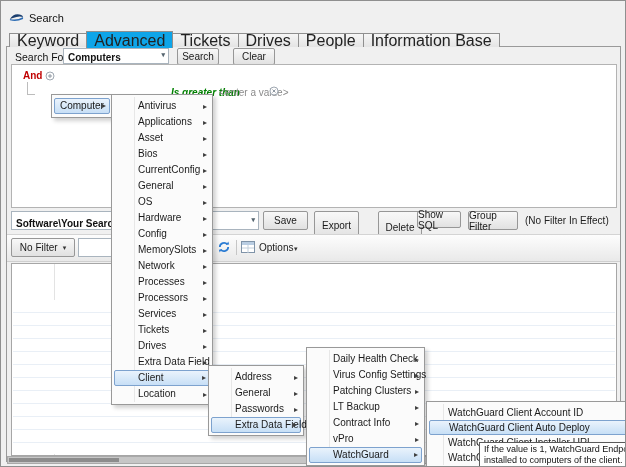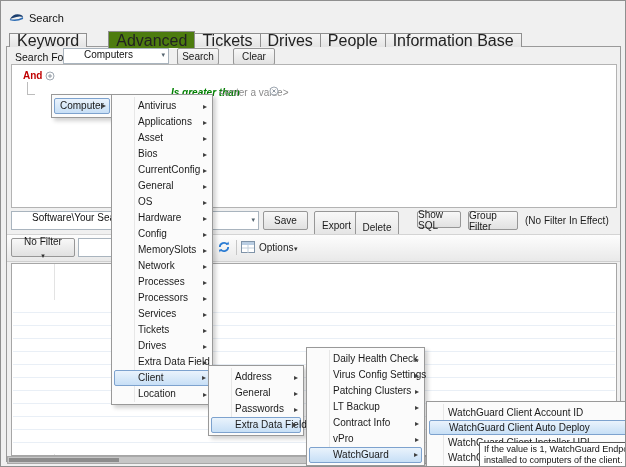--- a/index.html
+++ b/index.html
@@ -14,27 +14,27 @@
   .abs { position: absolute; }
 
   
   .title-bar { position:absolute; left:8px; top:11px; display:flex; align-items:center; gap:5px; }
   .title-text { font-size:11px; color:#111; }
 
   
   .tabs { position:absolute; left:8px; top:29px; display:flex; align-items:flex-end; height:17px; z-index:3; }
   .tab { height:14px; line-height:14px; padding:0 7px; font-size:16px; color:#222;
          background:linear-gradient(#f6f6f6,#e4e4e4); border:1px solid #8f8f8f; border-bottom:none; margin-right:-1px; }
-  .tab.selected { height:17px; line-height:17px; background:#4d7c0f; position:relative; z-index:4; margin-bottom:-1px;margin-left:22px; }
+  .tab.selected { height:17px; line-height:17px; background:#0ea5e9; position:relative; z-index:4; margin-bottom:-1px; }
 
   .tab-page { position:absolute; left:5px; top:45px; width:615px; height:416px; border:1px solid #9a9a9a; background:#f0f0f0; }
 
   
   .lbl { position:absolute; font-size:10.5px; color:#111; }
-  .combo { position:absolute; background:#fff; border:1px solid #a9b4be; display:flex; align-items:flex-start; font-size:10px; padding:0 20px; color:#111; }
+  .combo { position:absolute; background:#fff; border:1px solid #a9b4be; display:flex; align-items:flex-end; font-size:10px; padding:0 4px; color:#111;font-weight:bold; }
   .combo .chev { position:absolute; right:3px; top:50%; transform:translateY(-58%); color:#55646f; font-size:7px; }
   .btn { position:absolute; display:flex; align-items:center; justify-content:center;
          background:linear-gradient(#f8f8f8,#e1e1e1); border:1px solid #979797; border-radius:2px;
          font-size:10px; color:#1a1a1a; }
 
   
   .query-panel { position:absolute; left:10px; top:63px; width:606px; height:144px; background:#fff; border:1px solid #b3b3b3; }
   .conj { position:absolute; left:22px; top:69px; font-size:10px; font-weight:bold; color:#c00000; }
   .tree-v { position:absolute; left:26px; top:81px; width:1px; height:13px; background:#bcbcbc; }
   .tree-h { position:absolute; left:26px; top:93px; width:8px; height:1px; background:#bcbcbc; }
@@ -140,27 +140,27 @@
         <path d="M3.5 3.5l3 3M6.5 3.5l-3 3" stroke="#8f98a2" stroke-width="1"></path>
       </svg>
   </span>
 
   <div class="combo" style="left:10px; top:210px; width:248px; height:19px;">
     <span>Software\Your Search Name</span>
     <span class="chev">▾</span>
   </div>
   <div class="btn" style="left:262px; top:210px; width:45px; height:19px;">Save</div>
   <div class="btn" style="left:313px; top:210px; width:45px; height:28px;">Export</div>
-  <div class="btn" style="left:354px; top:210px; width:44px; height:33px;">Delete</div>
+  <div class="btn" style="left:377px; top:210px; width:44px; height:33px;">Delete</div>
   <div class="btn" style="left:416px; top:210px; width:44px; height:17px;">Show SQL</div>
   <div class="btn" style="left:467px; top:210px; width:50px; height:19px;">Group Filter</div>
   <span class="status-text" style="left:524px; top:214px;">(No Filter In Effect)</span>
 
   <div class="filter-strip"></div>
-  <div class="btn" style="left:10px; top:237px; width:64px; height:19px; gap:5px;flex-direction:column;">
+  <div class="btn" style="left:10px; top:237px; width:64px; height:19px; gap:5px;">
     <span>No Filter</span>
     <span class="dd-arrow">▾</span>
   </div>
   <input class="filter-input" value="" style="">
   <span class="vsep" style="left:211px;"></span>
   <span class="abs" style="left:216px; top:239px;">
     <svg width="14" height="14" viewBox="0 0 16 16">
       <path d="M3.2 8 a4.8 4.8 0 0 1 8.6-2.9" stroke="#2b7cd3" stroke-width="2" fill="none"></path>
       <path d="M12.9 1.6 l1 3.4 -3.4 .4 z" fill="#2b7cd3"></path>
       <path d="M12.8 8 a4.8 4.8 0 0 1 -8.6 2.9" stroke="#2b7cd3" stroke-width="2" fill="none"></path>

